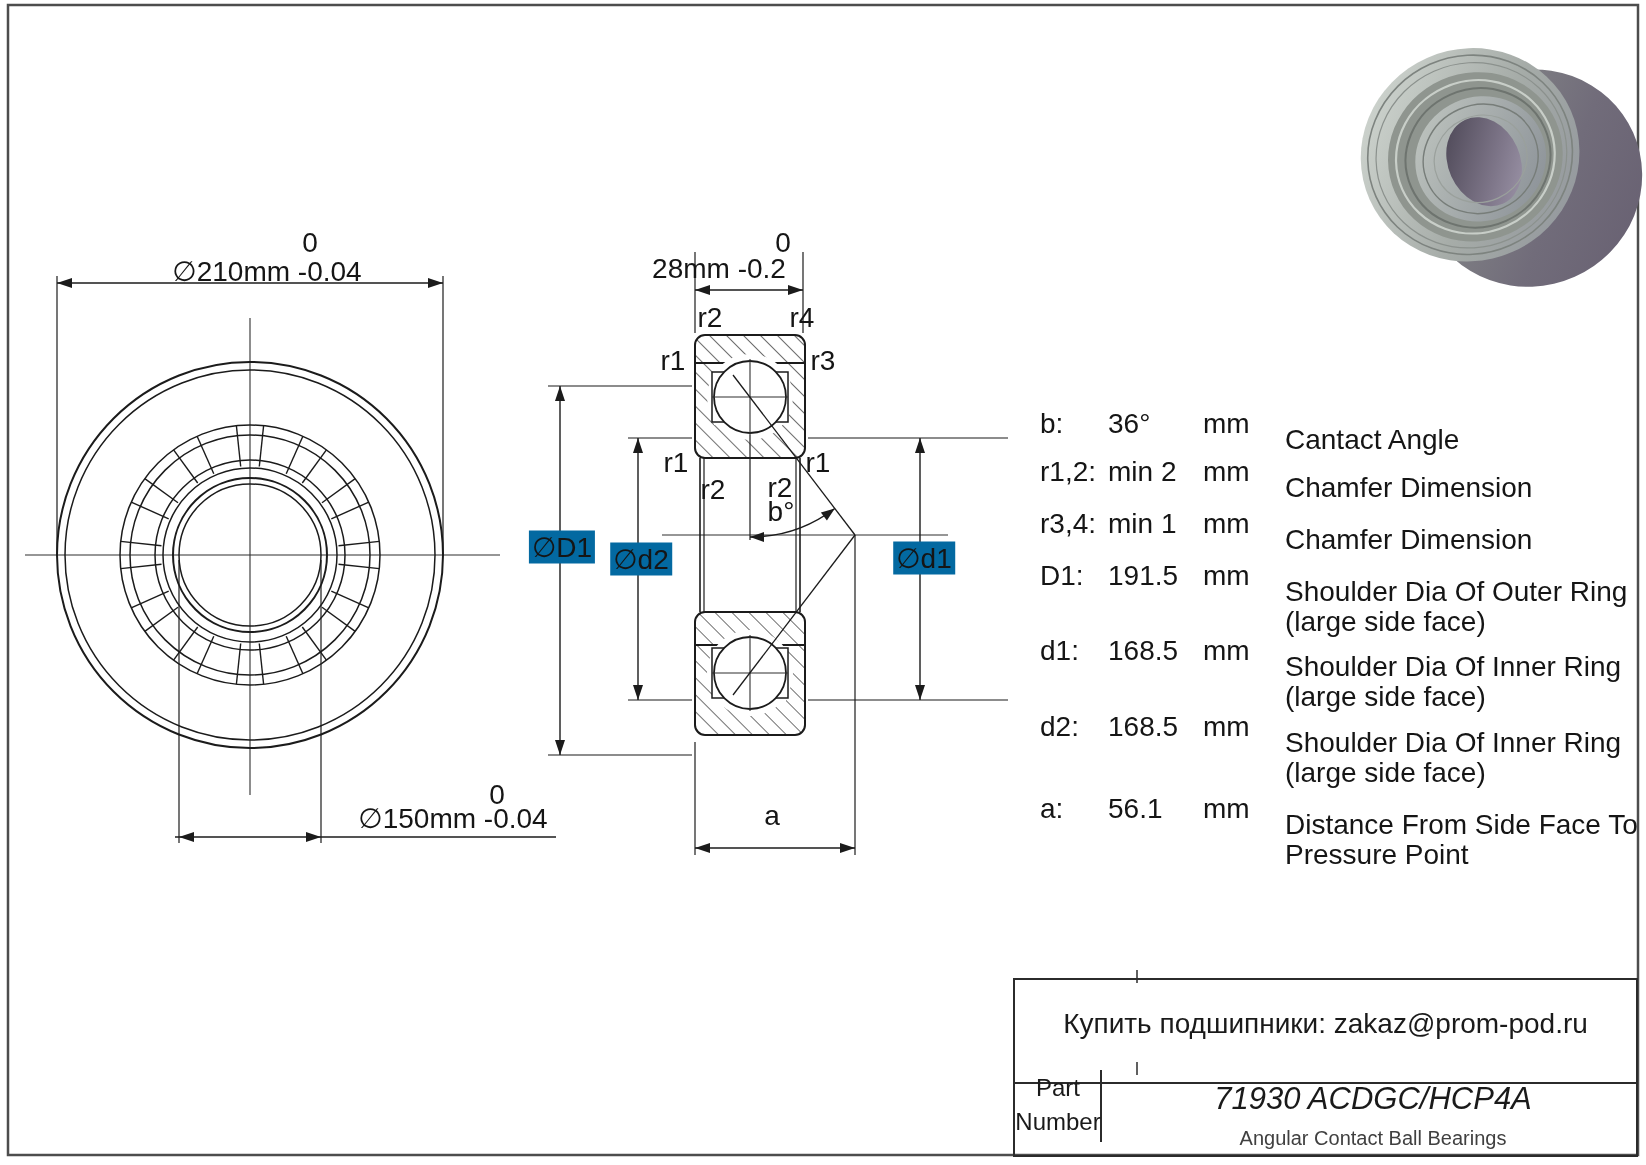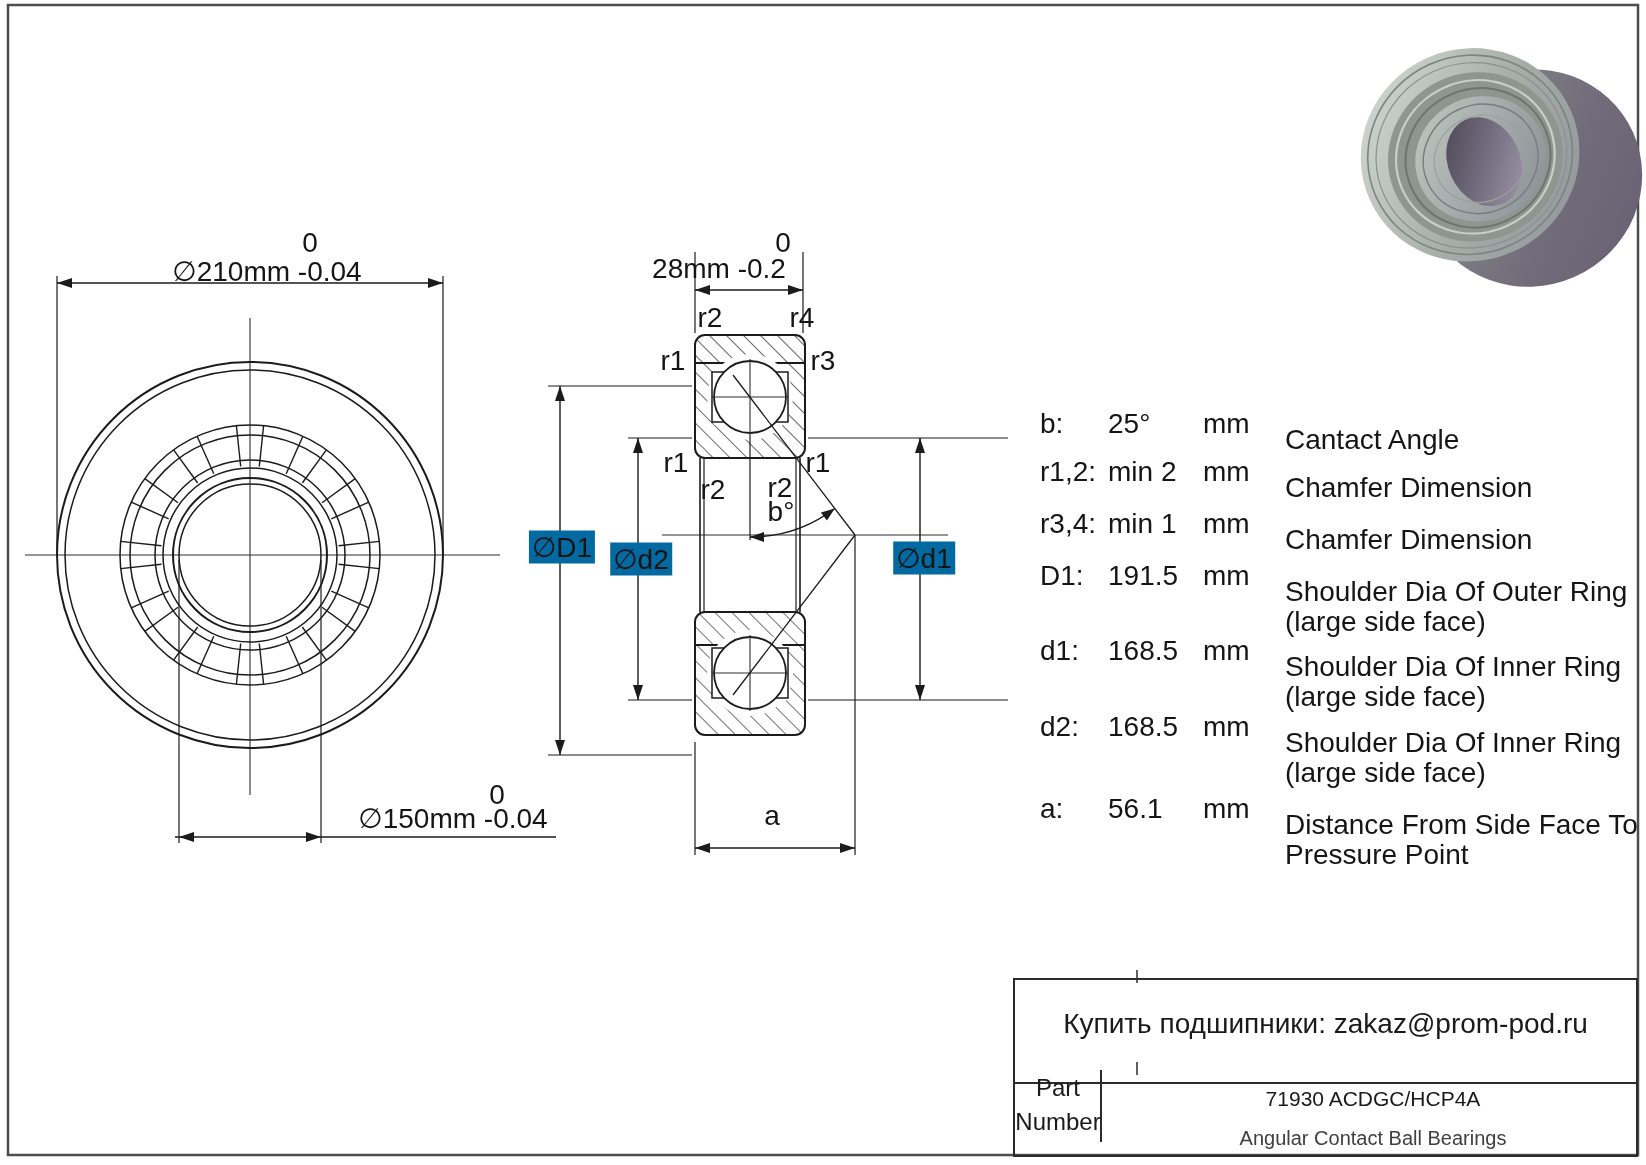--- a/index.html
+++ b/index.html
@@ -19,21 +19,21 @@
      border:2px solid #2b2b2b;box-sizing:border-box;}
   #footer-top{position:absolute;left:0;top:0;width:100%;height:104px;
      border-bottom:2px solid #2b2b2b;box-sizing:border-box;}
   #footer-contact{position:absolute;left:50%;top:44px;transform:translate(-50%,-50%);
      font-size:28px;color:#1a1a1a;white-space:nowrap;}
   #footer-bottom-left{position:absolute;left:0;top:90px;width:87px;height:72px;
      border-right:2px solid #2b2b2b;box-sizing:border-box;}
   .part-label{position:absolute;left:43px;transform:translate(-50%,-50%);
      font-size:24px;color:#1a1a1a;white-space:nowrap;}
   #part-number{position:absolute;left:358px;top:119px;transform:translate(-50%,-50%);
-     font-size:21px;color:#1a1a1a;white-space:nowrap;}
+     font-size:31px;color:#1a1a1a;white-space:nowrap;font-style:italic;}
   #part-type{position:absolute;left:358px;top:158px;transform:translate(-50%,-50%);
      font-size:20px;color:#404040;white-space:nowrap;}
 </style>
 </head>
 <body>
 
 <div id="page">
 
 <svg id="linework" width="1646" height="1165" viewBox="0 0 1646 1165">
   <defs>
@@ -231,21 +231,21 @@
 <div class="t" style="left:713px;top:490px;">r2</div>
 <div class="t" style="left:780px;top:488px;">r2</div>
 <div class="t" style="left:781px;top:512px;">b°</div>
 <div class="t bg" style="left:562px;top:547px;">∅D1</div>
 <div class="t bg" style="left:641px;top:559px;">∅d2</div>
 <div class="t bg" style="left:924px;top:558px;">∅d1</div>
 <div class="t" style="left:772px;top:816px;">a</div>
 
 <div class="spec-row" style="top:409px;">
   <span class="spec-label">b:</span>
-  <span class="spec-value">25°</span>
+  <span class="spec-value">36°</span>
   <span class="spec-unit">mm</span>
   <span class="spec-desc">Cantact Angle</span>
 </div>
 <div class="spec-row" style="top:457px;">
   <span class="spec-label">r1,2:</span>
   <span class="spec-value">min 2</span>
   <span class="spec-unit">mm</span>
   <span class="spec-desc">Chamfer Dimension</span>
 </div>
 <div class="spec-row" style="top:509px;">

